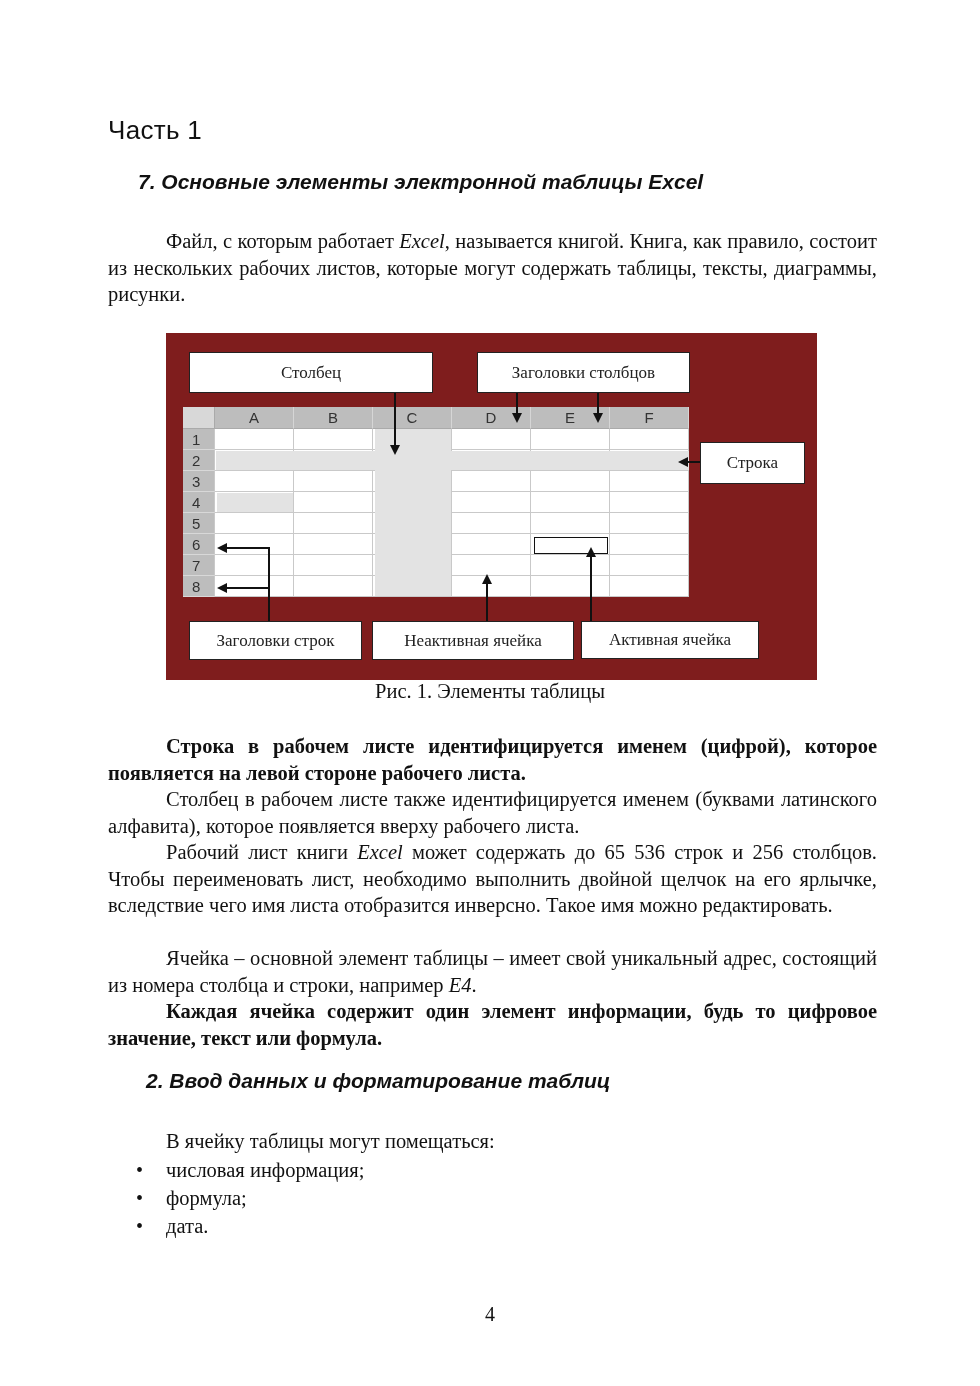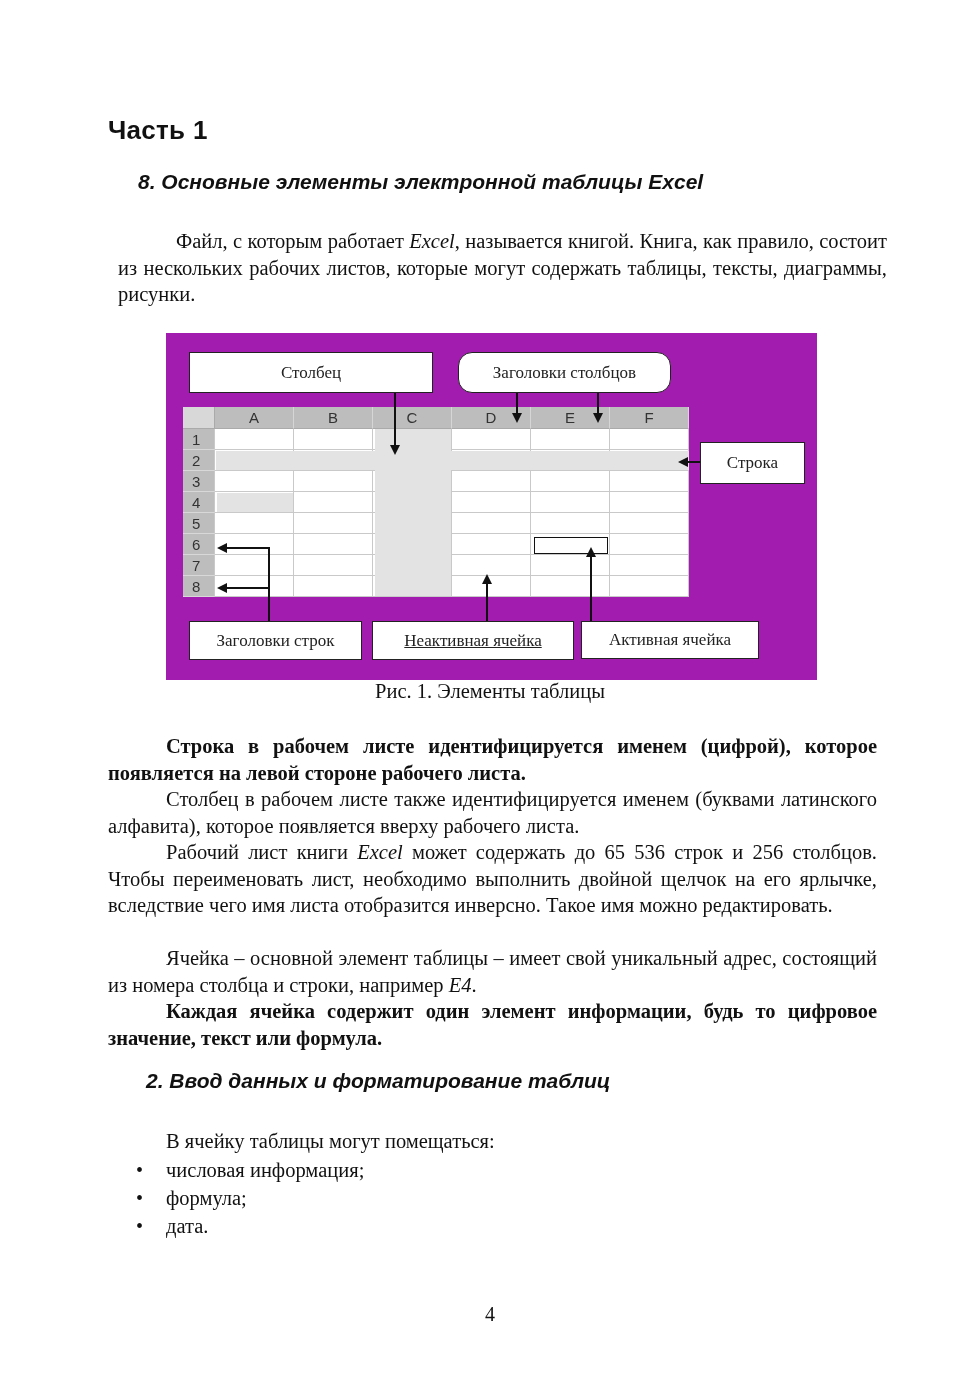--- a/index.html
+++ b/index.html
@@ -1,28 +1,28 @@
 <!DOCTYPE html>
 <html><head>
 <meta charset="utf-8">
 <style>
   html, body { margin:0; padding:0; background:#ffffff; }
   body { width:980px; height:1386px; position:relative; overflow:hidden; color:#111; }
   .serif { font-family: "Liberation Serif", "DejaVu Serif", serif; }
   .sans { font-family: "Liberation Sans", "DejaVu Sans", sans-serif; }
   .abs { position:absolute; }
-  #part-title { left:108px; top:115px; font-size:26px; font-weight:bold; letter-spacing:0.3px;text-align:right; }
+  #part-title { left:108px; top:115px; font-size:26px; font-weight:normal; letter-spacing:0.3px;text-align:right; }
   .h2 { font-size:21px; font-weight:bold; font-style:italic; }
   #h-sec1 { left:138px; top:170px; }
   #h-sec2 { left:146px; top:1069px; }
   .para { position:absolute; left:108px; width:769px; font-size:20.5px; line-height:26.5px; text-align:justify; text-indent:58px; }
   .para i { font-style:italic; }
   #caption { left:0; width:980px; text-align:center; top:680px; font-size:20.5px; }
   
-  #figure { left:166px; top:333px; width:651px; height:347px; background:#a21caf; }
+  #figure { left:166px; top:333px; width:651px; height:347px; background:#7f1d1d; }
   .callout { position:absolute; background:#fff; border:1.5px solid #222; box-sizing:border-box; display:flex; align-items:center; justify-content:center; font-size:17px; color:#222; }
   .grid { position:absolute; left:17px; top:74px; }
   .cell { position:absolute; box-sizing:border-box; border-right:1px solid #c9c9c9; border-bottom:1px solid #c9c9c9; background:#fff; }
   .hdr { background:#bdbdbd; font-size:15px; color:#333; display:flex; align-items:center; justify-content:center; border-right:1px solid #d6d6d6; border-bottom:1px solid #aaa; }
   .rhdr { background:#bdbdbd; font-size:15px; color:#333; display:flex; align-items:center; justify-content:flex-start; padding-left:9px; border-bottom:1px solid #d8d8d8; }
   .shade { background:#e3e3e3; }
   .line { position:absolute; background:#111; }
   .arr-down { position:absolute; width:0; height:0; border-left:5px solid transparent; border-right:5px solid transparent; border-top:10px solid #111; }
   .arr-up { position:absolute; width:0; height:0; border-left:5px solid transparent; border-right:5px solid transparent; border-bottom:10px solid #111; }
   .arr-left { position:absolute; width:0; height:0; border-top:5px solid transparent; border-bottom:5px solid transparent; border-right:10px solid #111; }
@@ -30,28 +30,28 @@
   ul.bullets { position:absolute; left:108px; top:1156px; margin:0; padding:0; list-style:none; font-size:20.5px; line-height:28px; }
   ul.bullets li { position:relative; padding-left:58px; }
   ul.bullets li::before { content:"\2022"; position:absolute; left:28px; top:0; font-size:20px; }
   #page-num { left:0; width:980px; text-align:center; top:1303px; font-size:20px; }
 </style>
 </head>
 <body>
 
 <div id="part-title" class="abs sans">Часть 1</div>
 
-<div id="h-sec1" class="abs sans h2">8. Основные элементы электронной таблицы Excel</div>
+<div id="h-sec1" class="abs sans h2">7. Основные элементы электронной таблицы Excel</div>
 
-<div class="para serif" style="top:228px;margin-left:10px;"><span>Файл, с которым работает </span><i>Excel</i><span>, называется книгой. Книга, как правило, состоит из нескольких рабочих листов, которые могут содержать таблицы, тексты, диаграммы, рисунки.</span></div>
+<div class="para serif" style="top:228px;"><span>Файл, с которым работает </span><i>Excel</i><span>, называется книгой. Книга, как правило, состоит из нескольких рабочих листов, которые могут содержать таблицы, тексты, диаграммы, рисунки.</span></div>
 
 <div id="figure" class="abs">
 
   <div class="callout serif" style="left:23px; top:19px; width:244px; height:41px;">Столбец</div>
-  <div class="callout serif" style="left:292px; top:19px; width:213px; height:41px;border-radius:14px;">Заголовки столбцов</div>
+  <div class="callout serif" style="left:311px; top:19px; width:213px; height:41px;">Заголовки столбцов</div>
   <div class="callout serif" style="left:534px; top:109px; width:105px; height:42px;">Строка</div>
 
   <div class="grid">
 
     <div class="cell" style="left:0; top:0; width:32px; height:22px; background:#d8d8d8; border-right:1px solid #aaa; border-bottom:1px solid #aaa;"></div>
 
     <div class="cell hdr sans" style="left:32px; top:0; width:79px; height:22px;">A</div>
     <div class="cell hdr sans" style="left:111px; top:0; width:79px; height:22px;">B</div>
     <div class="cell hdr sans" style="left:190px; top:0; width:79px; height:22px;">C</div>
     <div class="cell hdr sans" style="left:269px; top:0; width:79px; height:22px;">D</div>
@@ -86,21 +86,21 @@
 
   <div class="line" style="left:350px; top:60px; width:1.5px; height:22px;"></div>
   <div class="arr-down" style="left:346px; top:80px;"></div>
   <div class="line" style="left:431px; top:60px; width:1.5px; height:22px;"></div>
   <div class="arr-down" style="left:427px; top:80px;"></div>
 
   <div class="line" style="left:520px; top:128px; width:14px; height:1.5px;"></div>
   <div class="arr-left" style="left:512px; top:124px;"></div>
 
   <div class="callout serif" style="left:23px; top:288px; width:173px; height:39px;">Заголовки строк</div>
-  <div class="callout serif" style="left:206px; top:288px; width:202px; height:39px;text-decoration:underline;">Неактивная ячейка</div>
+  <div class="callout serif" style="left:206px; top:288px; width:202px; height:39px;">Неактивная ячейка</div>
   <div class="callout serif" style="left:415px; top:288px; width:178px; height:38px;">Активная ячейка</div>
 
   <div class="line" style="left:102px; top:214px; width:1.5px; height:74px;"></div>
   <div class="line" style="left:60px; top:214px; width:43px; height:1.5px;"></div>
   <div class="arr-left" style="left:51px; top:210px;"></div>
   <div class="line" style="left:60px; top:254px; width:43px; height:1.5px;"></div>
   <div class="arr-left" style="left:51px; top:250px;"></div>
 
   <div class="line" style="left:320px; top:250px; width:1.5px; height:38px;"></div>
   <div class="arr-up" style="left:316px; top:241px;"></div>

